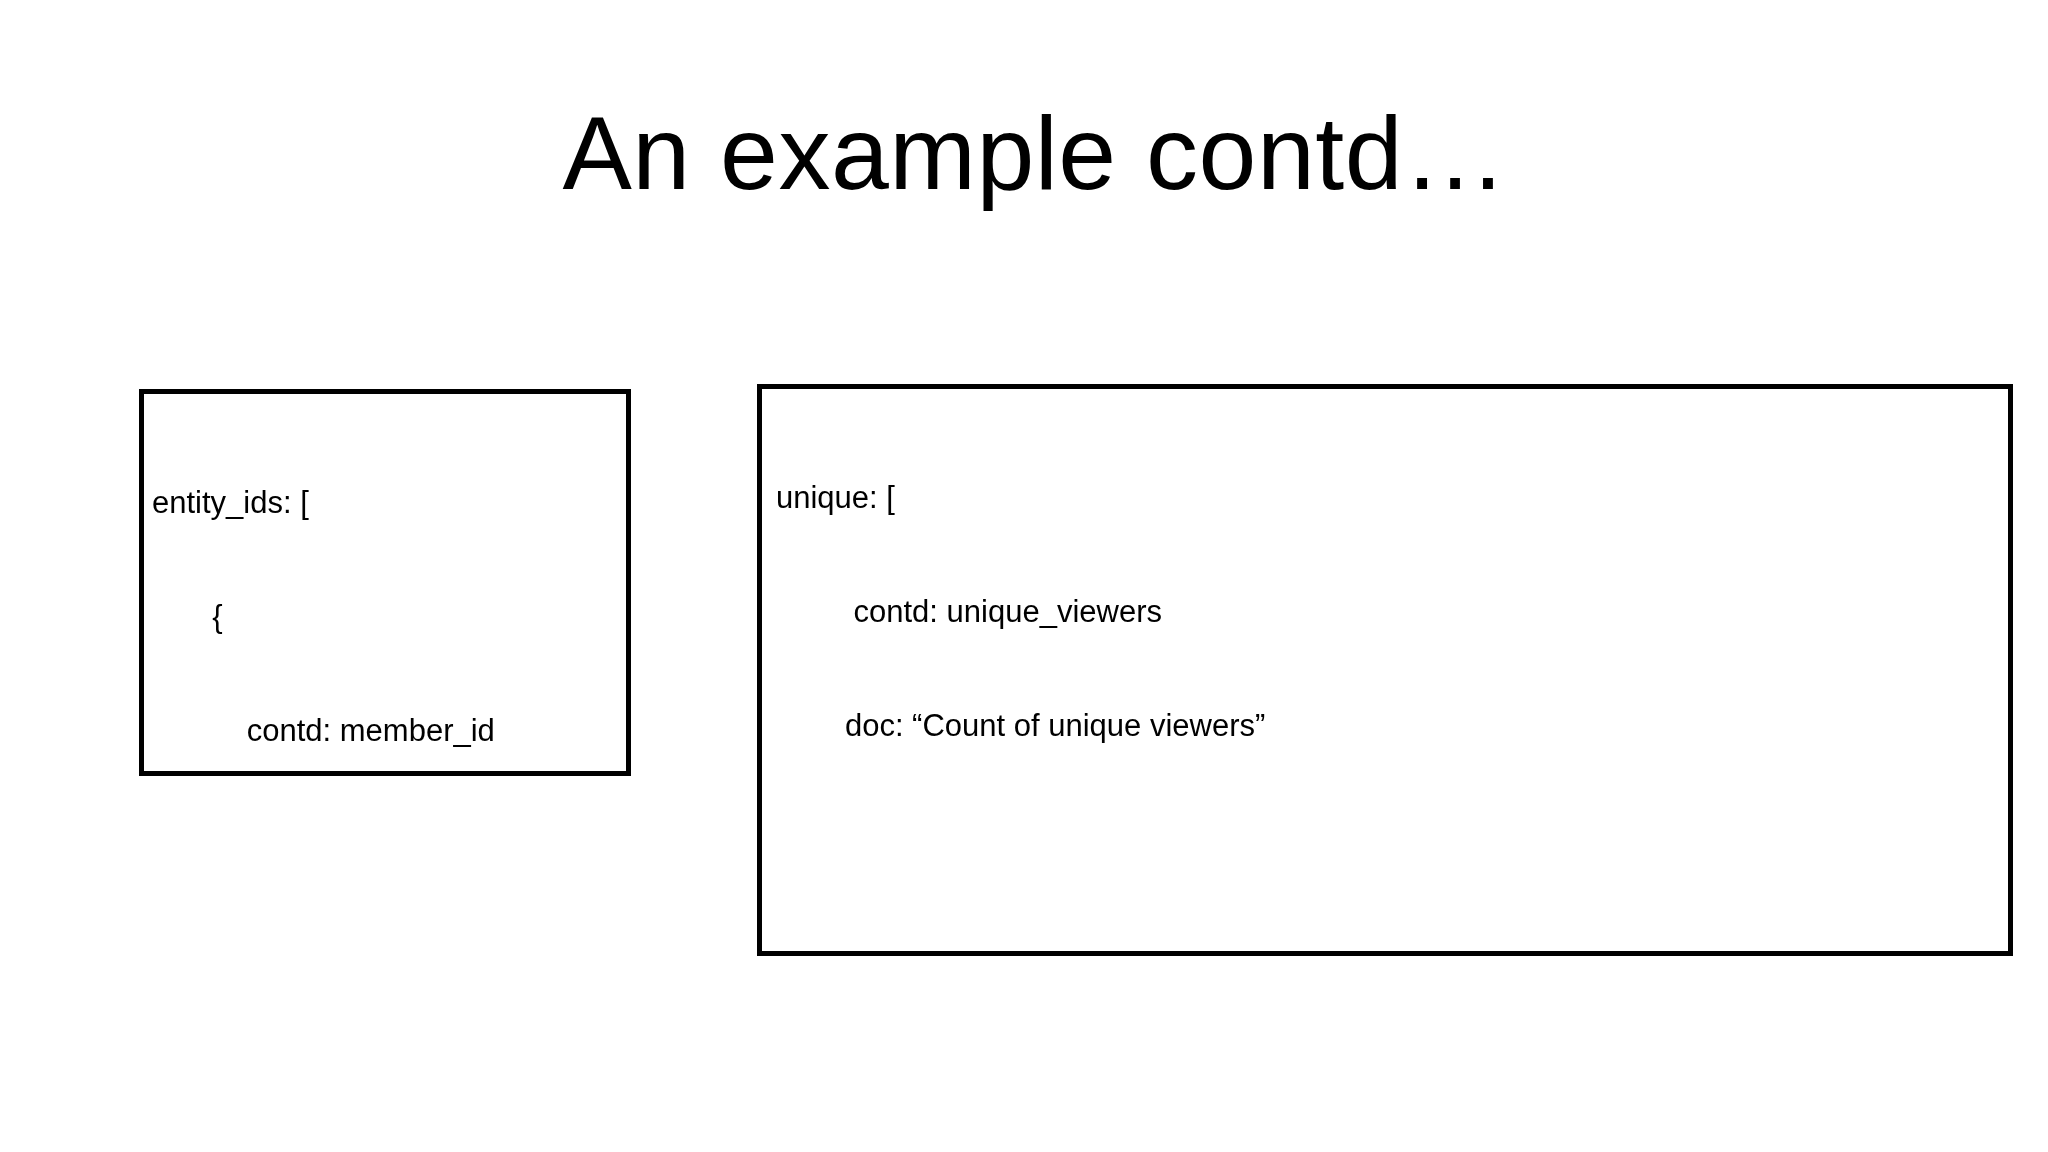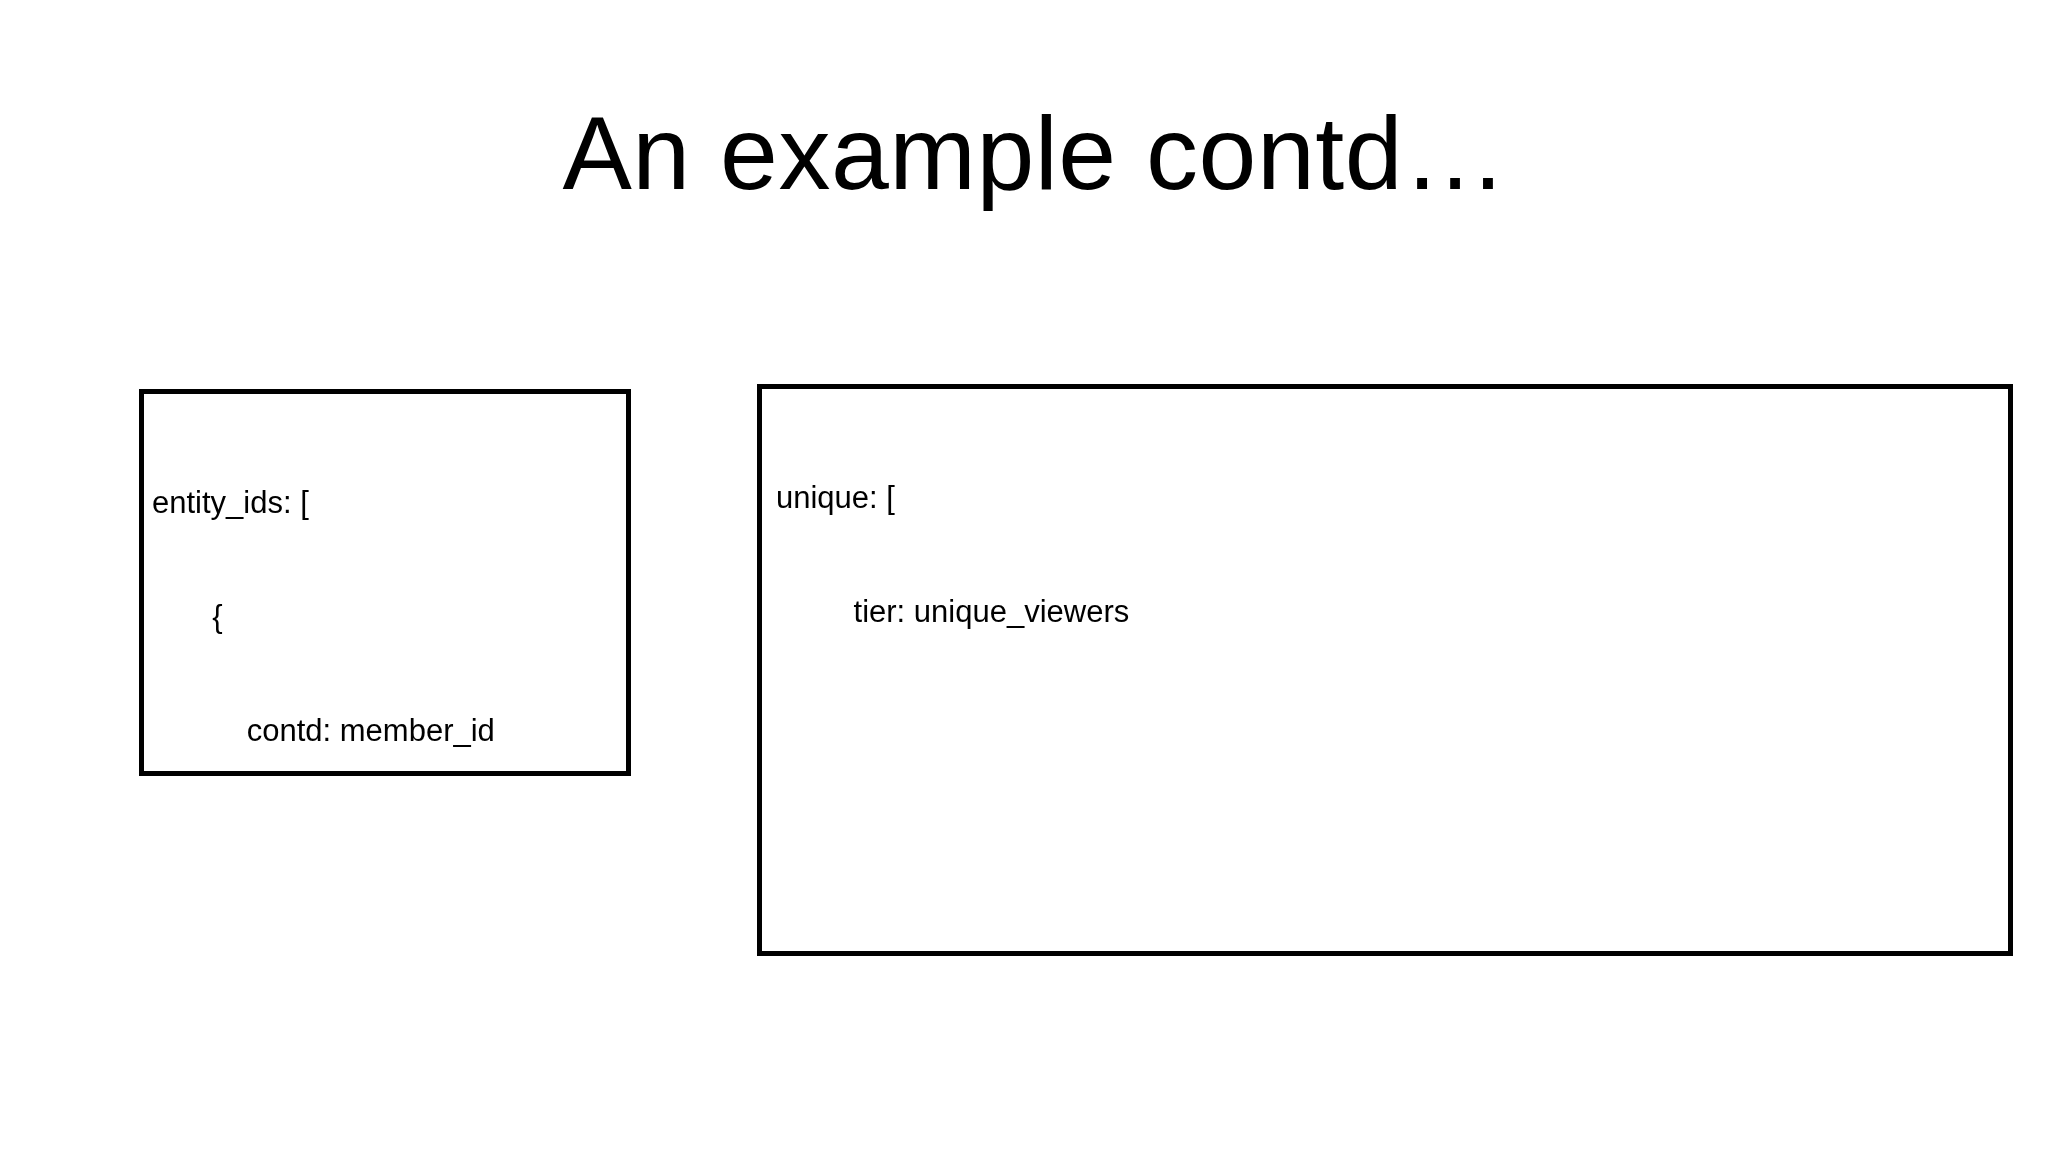--- a/index.html
+++ b/index.html
@@ -80,21 +80,22 @@
   
   
   
   
   
   
 </div>
 
 <div id="metrics-box" class="schema-box">
   <span class="code-line">unique: [</span>
-  <span class="code-line">         tier: unique_viewers</span>
+  <span class="code-line">         contd: unique_viewers</span>
+  <span class="code-line">        doc: “Count of unique viewers”</span>
   
   
   
   
   
   
   
   
   
   

